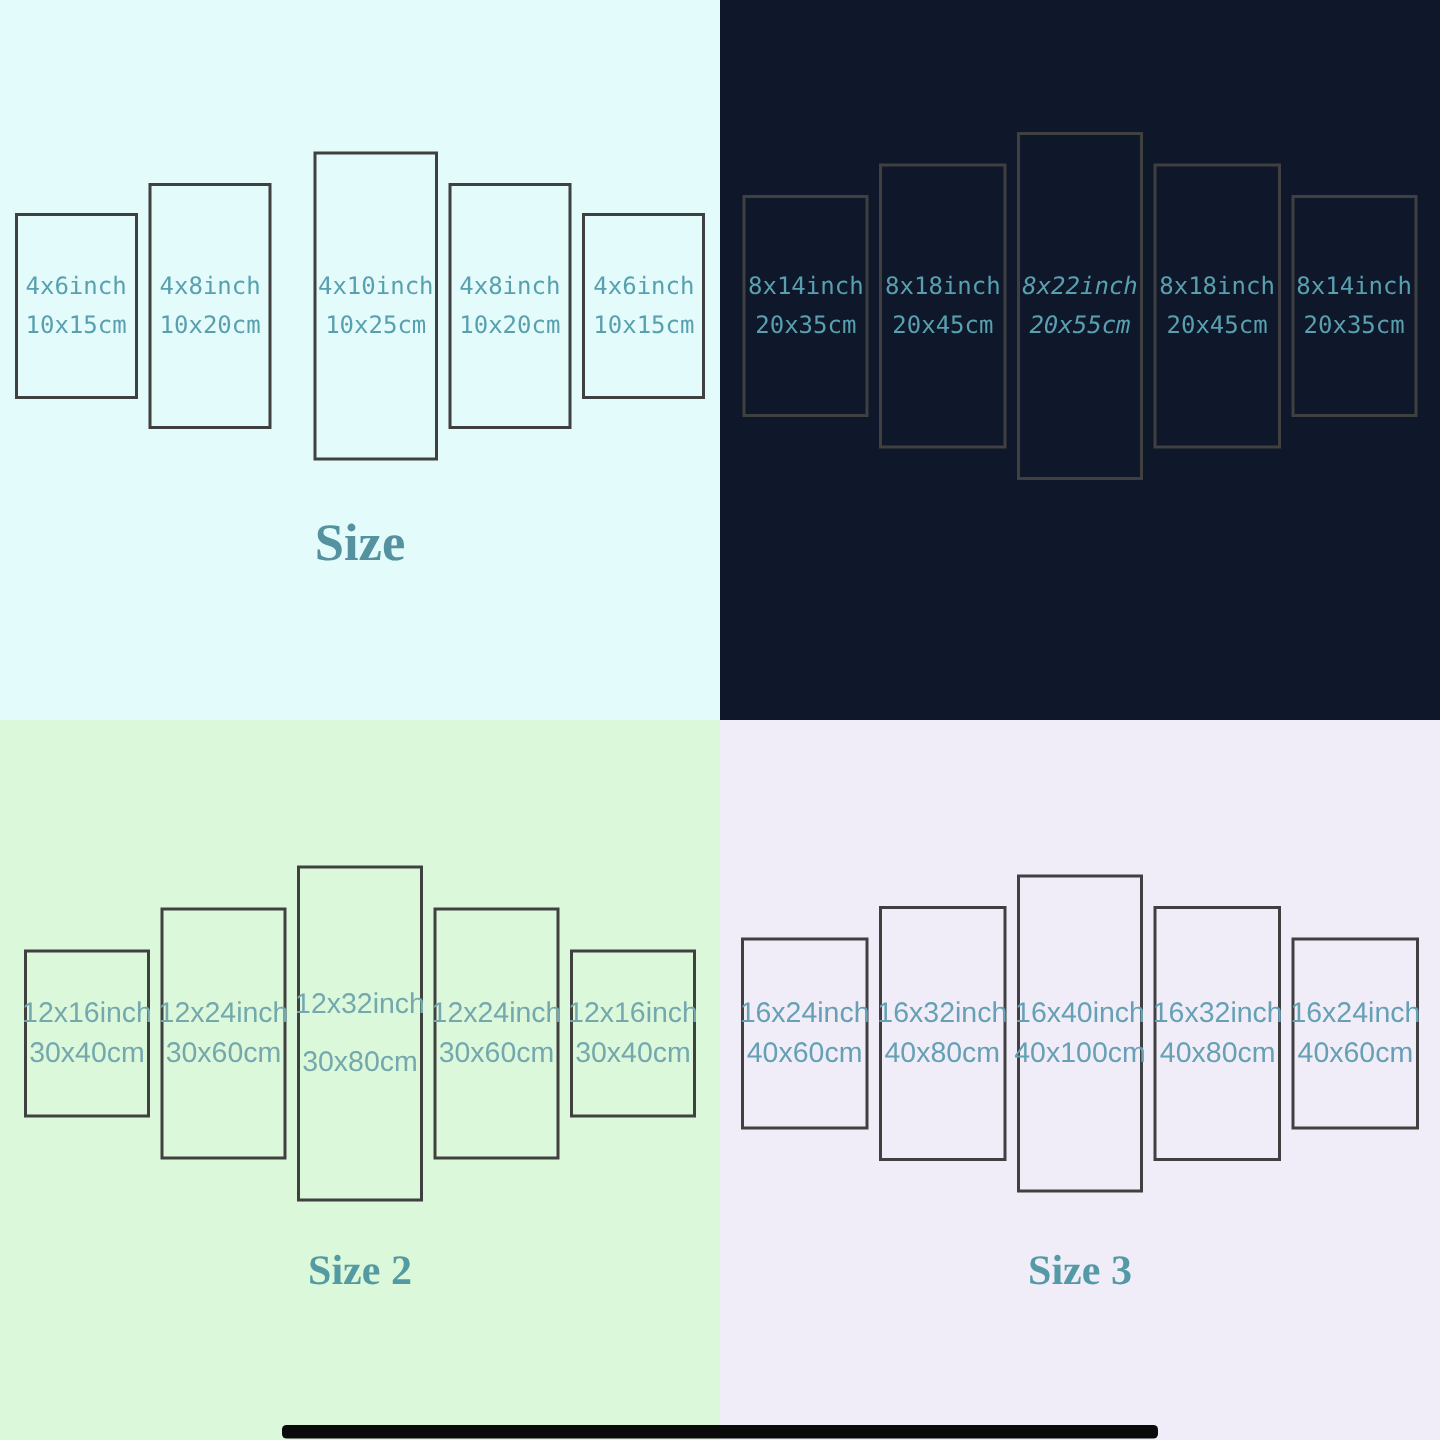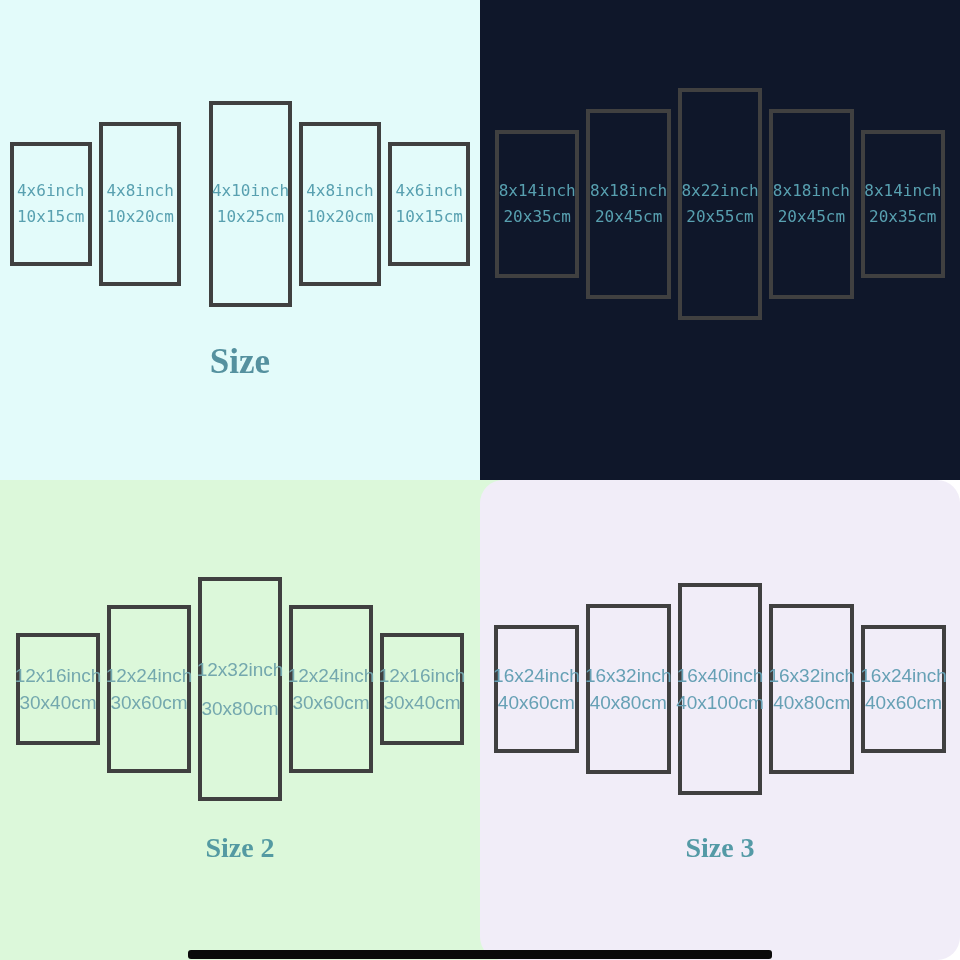--- a/index.html
+++ b/index.html
@@ -14,21 +14,21 @@
     width:960px; height:960px;
   }
   .quadrant { position:relative; width:480px; height:480px; }
   .panels-row {
     position:absolute; left:0; top:0; width:480px; height:408px;
     display:flex; justify-content:center; align-items:center; gap:7px;
   }
   .q-bottom .panels-row { height:418px; }
   .panel {
     box-sizing:border-box;
-    border:4px solid #404040;
+    border:2px solid #404040;
     background:transparent;
     flex:0 0 auto;
     display:flex; flex-direction:column;
     justify-content:center; align-items:center;
     text-align:center; white-space:nowrap;
     color:var(--panel-text, #58a0b0);
   }
   .q-mono .panel {
     font-family:"DejaVu Sans Mono", monospace;
     font-size:16px; line-height:26px; letter-spacing:0px;
@@ -83,21 +83,21 @@
   <div class="quadrant q-top q-mono" style="background: #0f172a; --panel-text: #58a0b0; --title-color: #52909f;">
     <div class="panels-row">
       <div class="panel" style="width: 84.4px; height: 147.7px;">
         <div>8x14inch</div>
         <div>20x35cm</div>
       </div>
       <div class="panel" style="width: 84.4px; height: 189.9px;">
         <div>8x18inch</div>
         <div>20x45cm</div>
       </div>
-      <div class="panel" style="width: 84.4px; height: 232.1px;">
+      <div class="panel" style="width: 84.4px; height: 232.1px; font-style: italic;">
         <div>8x22inch</div>
         <div>20x55cm</div>
       </div>
       <div class="panel" style="width: 84.4px; height: 189.9px;">
         <div>8x18inch</div>
         <div>20x45cm</div>
       </div>
       <div class="panel" style="width: 84.4px; height: 147.7px;">
         <div>8x14inch</div>
         <div>20x35cm</div>
@@ -124,21 +124,21 @@
         <div>30x60cm</div>
       </div>
       <div class="panel" style="width: 84px; height: 112px;">
         <div>12x16inch</div>
         <div>30x40cm</div>
       </div>
     </div>
     <div class="quadrant-title">Size 2</div>
   </div>
 
-  <div class="quadrant q-bottom q-sans" style="background: rgb(241, 237, 248); border-radius: 23px; --panel-text: #66a0b5; --title-color: #549aa6;">
+  <div class="quadrant q-bottom q-sans" style="background: rgb(241, 237, 248); --panel-text: #66a0b5; --title-color: #549aa6;">
     <div class="panels-row">
       <div class="panel" style="width: 84.8px; height: 127.2px;">
         <div>16x24inch</div>
         <div>40x60cm</div>
       </div>
       <div class="panel" style="width: 84.8px; height: 169.6px;">
         <div>16x32inch</div>
         <div>40x80cm</div>
       </div>
       <div class="panel" style="width: 84.8px; height: 212px;">

